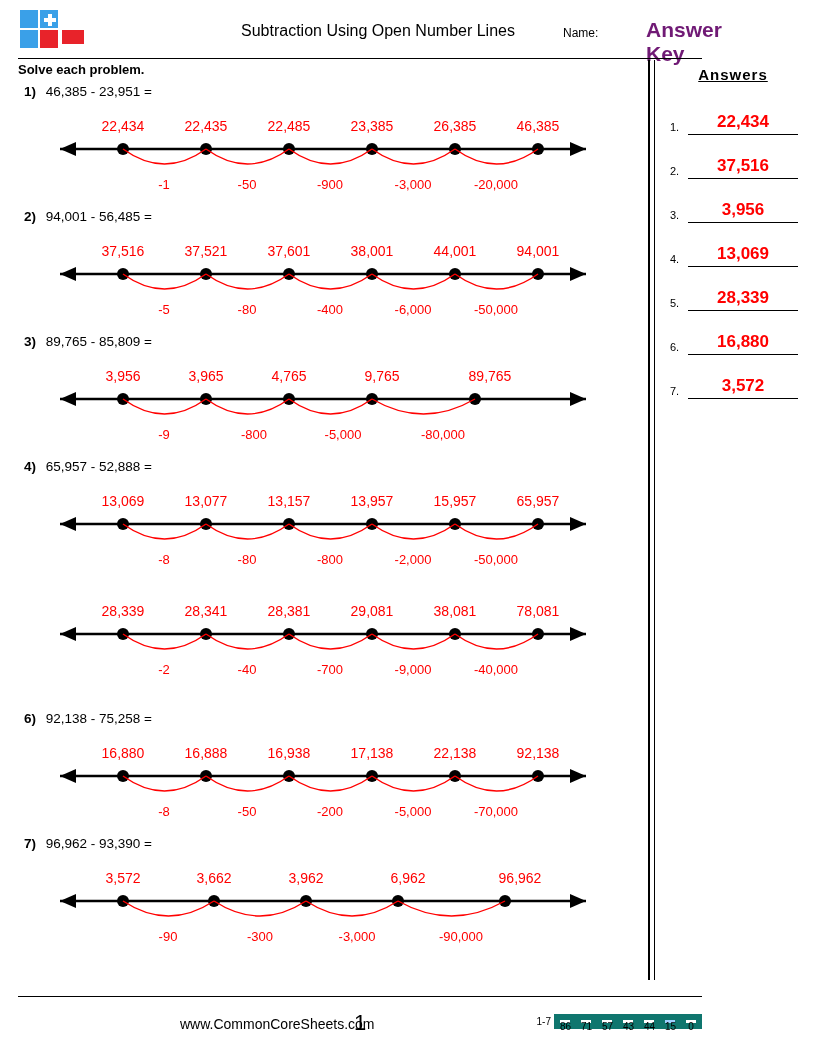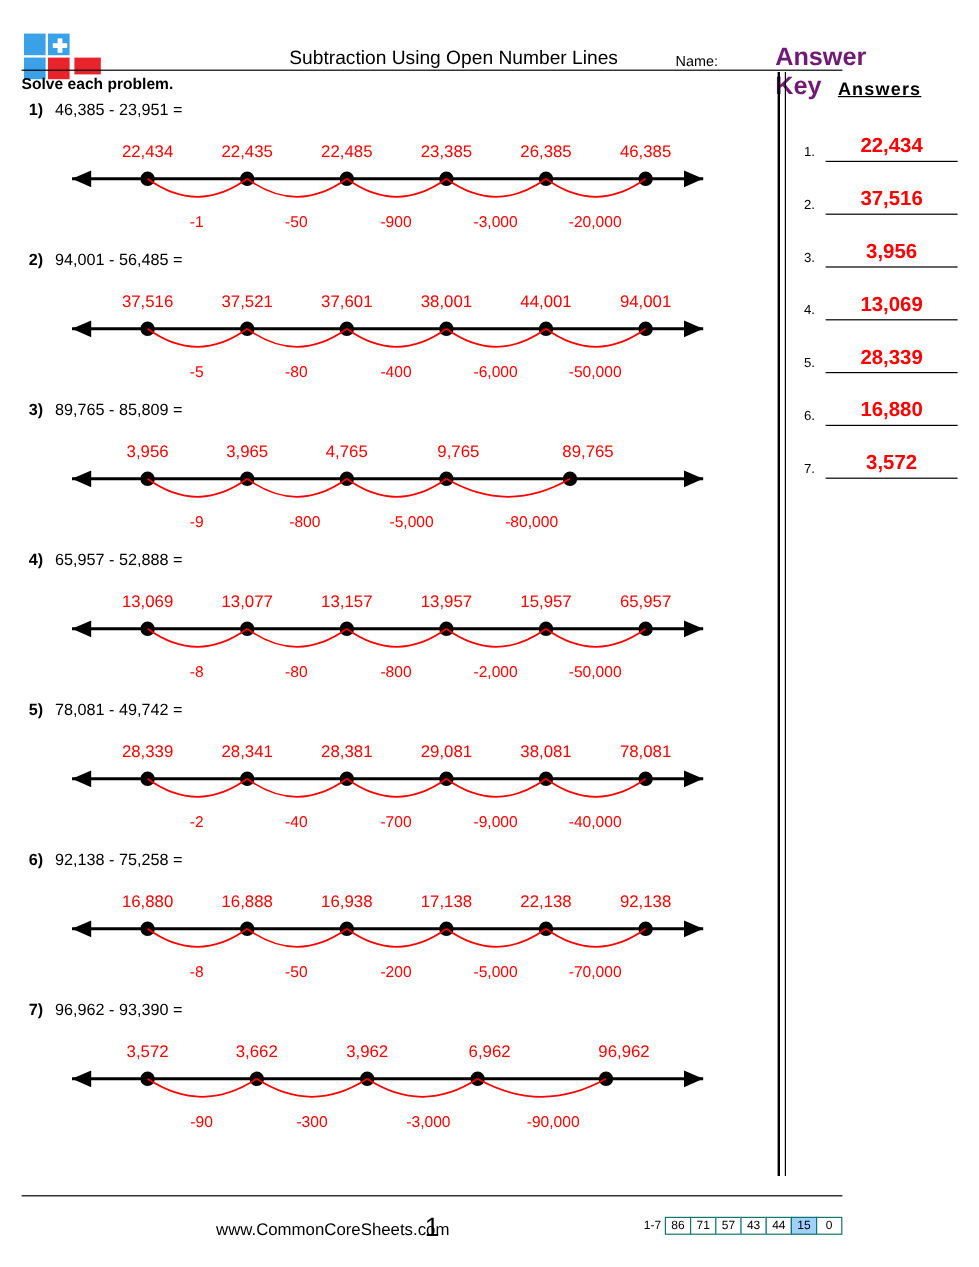--- a/index.html
+++ b/index.html
@@ -7,21 +7,21 @@
   body {
     width: 816px; height: 1056px;
     font-family: "Liberation Sans", sans-serif;
     background: #ffffff;
     color: #000000;
     position: relative;
   }
   .page {
     position: relative;
     width: 720px; height: 1056px;
-    padding: 26px 18px 0 18px;
+    padding: 8px 18px 0 18px;
   }
 
   
   .header {
     position: relative;
     height: 44px;
     display: flex;
     align-items: center;
   }
   .logo {
@@ -165,21 +165,21 @@
   .scale {
     position: absolute;
     right: 0; top: 18px;
     display: flex;
     align-items: center;
     font-size: 10px;
     justify-content: flex-end;
   }
   .scale-range { margin-right: 4px; }
   .scale-box {
-    border: 1px solid #0f766e;
+    border: 6px solid #0f766e;
     width: 22px; height: 15px;
     line-height: 13px;
     text-align: center;
     margin-left: -1px;
     font-size: 10px;
     background: #fff;
   }
   .scale-box.hl { background: #9fd0ff; }
   text { font-family: "Liberation Sans", sans-serif; }
 </style>
@@ -346,24 +346,20 @@
           <text x="146" y="88" text-anchor="middle" font-size="13" fill="#ff0000">-8</text>
           <text x="229" y="88" text-anchor="middle" font-size="13" fill="#ff0000">-80</text>
           <text x="312" y="88" text-anchor="middle" font-size="13" fill="#ff0000">-800</text>
           <text x="395" y="88" text-anchor="middle" font-size="13" fill="#ff0000">-2,000</text>
           <text x="478" y="88" text-anchor="middle" font-size="13" fill="#ff0000">-50,000</text>
         </svg>
       </div>
     </div>
 
     <div class="problem">
-      <div class="p-head">
-        <span class="p-num">5)</span>
-        <span>78,081 - 49,742 =</span>
-      </div>
       <div class="nl-wrap">
         <svg class="nl-svg" width="610" height="92" viewBox="0 0 610 92">
           <line x1="42" y1="48" x2="568" y2="48" stroke="#000" stroke-width="2.5"></line>
           <polygon points="42,48 58,41 58,55" fill="#000"></polygon>
           <polygon points="568,48 552,41 552,55" fill="#000"></polygon>
           <circle cx="105" cy="48" r="6" fill="#000"></circle>
           <circle cx="188" cy="48" r="6" fill="#000"></circle>
           <circle cx="271" cy="48" r="6" fill="#000"></circle>
           <circle cx="354" cy="48" r="6" fill="#000"></circle>
           <circle cx="437" cy="48" r="6" fill="#000"></circle>

